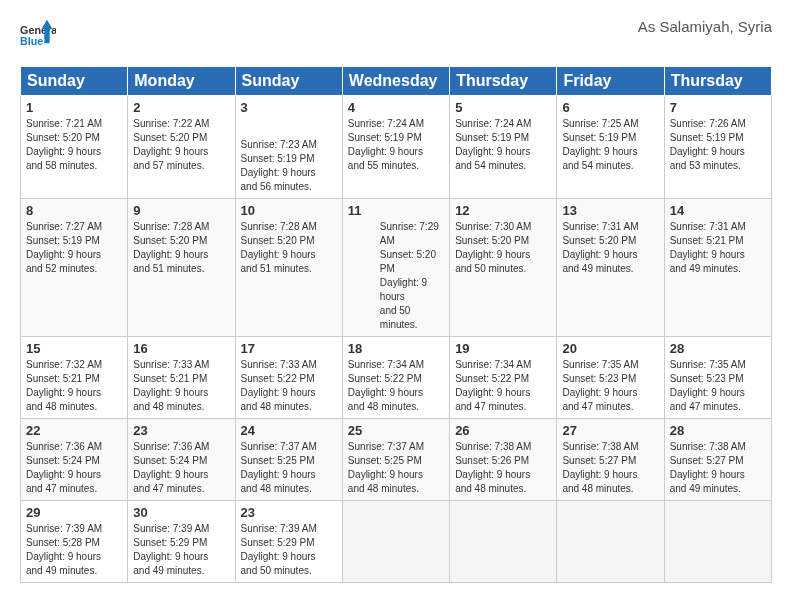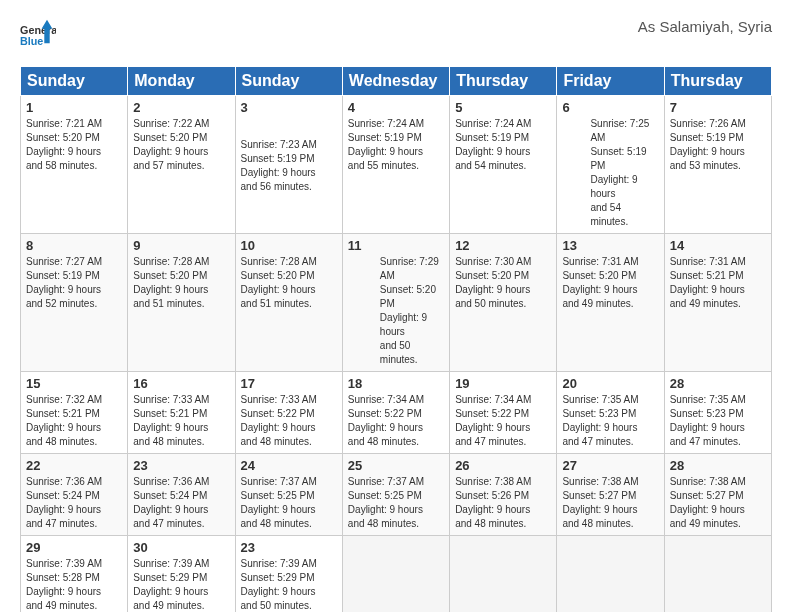--- a/index.html
+++ b/index.html
@@ -147,21 +147,21 @@
           </td>
           <td>
             <span class="day-num">5</span>
             <div class="day-info" style="white-space: pre-line;">Sunrise: 7:24 AM
 Sunset: 5:19 PM
 Daylight: 9 hours
 and 54 minutes.</div>
           </td>
           <td>
             <span class="day-num">6</span>
-            <div class="day-info" style="white-space: pre-line; margin-left: 28px;">Sunrise: 7:25 AM
+            <div class="day-info" style="white-space: pre-line;">Sunrise: 7:25 AM
 Sunset: 5:19 PM
 Daylight: 9 hours
 and 54 minutes.</div>
           </td>
           <td>
             <span class="day-num">7</span>
             <div class="day-info" style="white-space: pre-line;">Sunrise: 7:26 AM
 Sunset: 5:19 PM
 Daylight: 9 hours
 and 53 minutes.</div>

